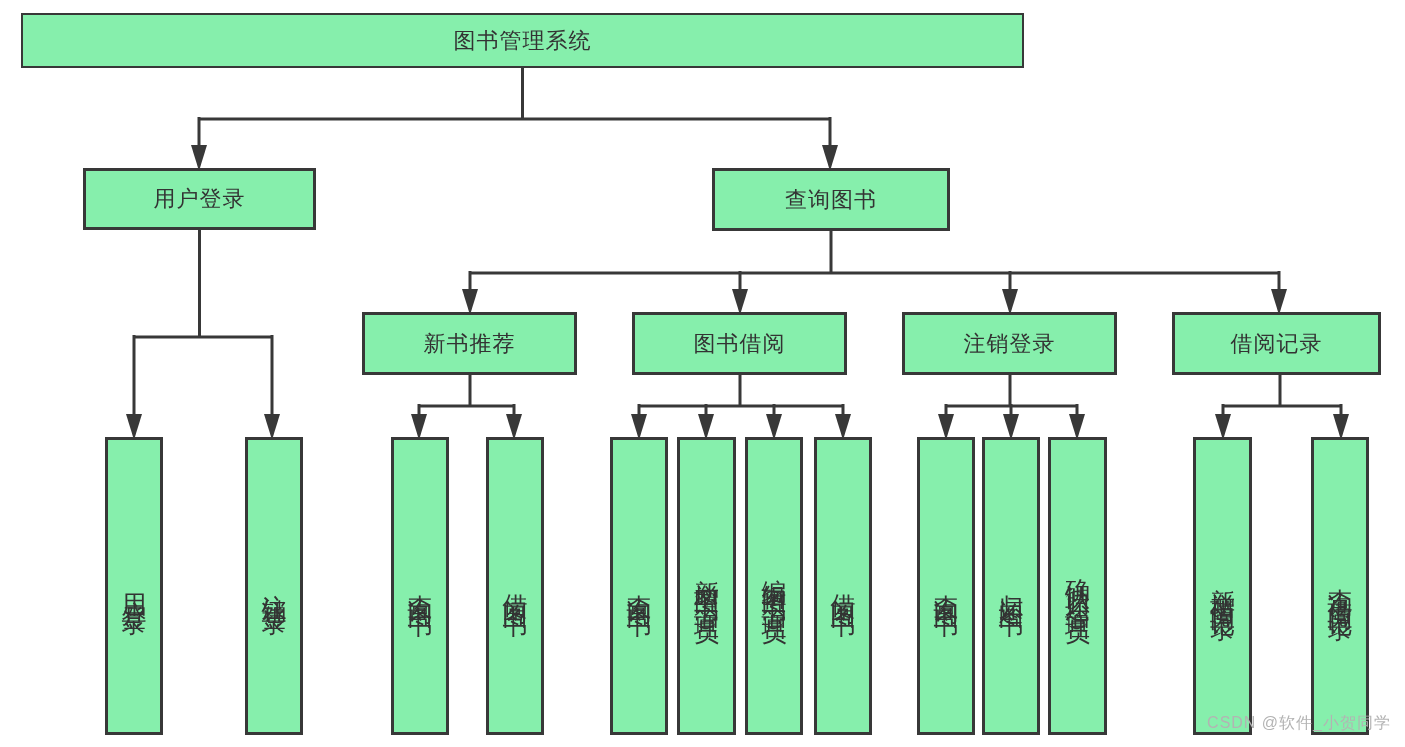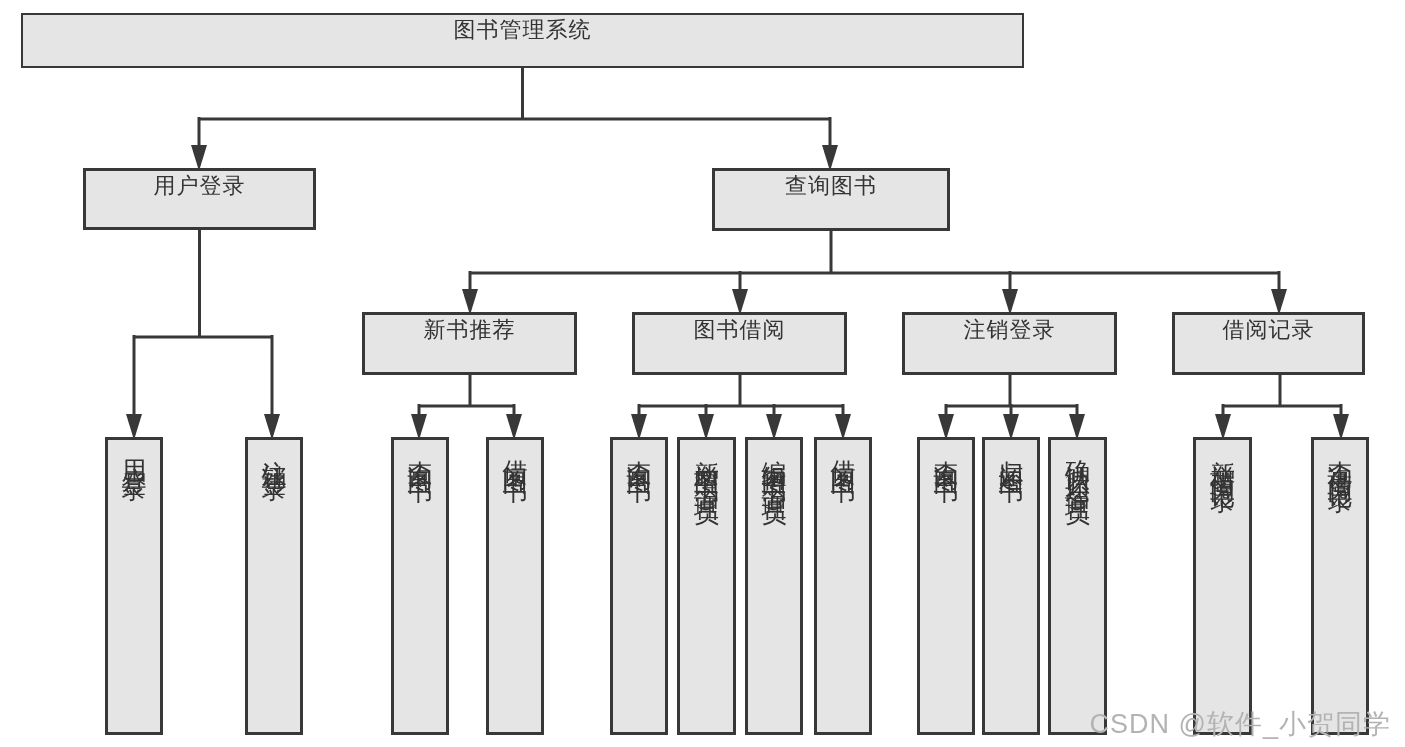--- a/index.html
+++ b/index.html
@@ -20,43 +20,43 @@
   .connectors{
     position:absolute;
     left:0;top:0;
     z-index:2;
     pointer-events:none;
   }
   .node{
     position:absolute;
     box-sizing:border-box;
     border:3px solid var(--line);
-    background:#e5e5e5;
+    background:#86efac;
     display:flex;
-    align-items:flex-start;
+    align-items:center;
     justify-content:center;
     color:var(--text);
     font-size:22px;
     letter-spacing:1px;
     z-index:1;
     white-space:nowrap;
   }
   .node.root{border-width:2px;}
   .node.leaf .vtext{
     writing-mode:vertical-rl;
     text-orientation:mixed;
     font-size:25px;
     letter-spacing:6px;
     line-height:1;
   }
   .watermark{
     position:absolute;
     right:14px;
-    bottom:5px;
-    font-size:27px;
+    bottom:13px;
+    font-size:16px;
     color:var(--watermark-text-color);
     letter-spacing:1px;
     z-index:5;
     white-space:nowrap;
   }
 </style>
 </head>
 <body>
 
 <div class="canvas">
@@ -105,21 +105,21 @@
 
   <div class="node" style="left:362px;top:312px;width:215px;height:63px">
     <span>新书推荐</span>
   </div>
   <div class="node" style="left:632px;top:312px;width:215px;height:63px">
     <span>图书借阅</span>
   </div>
   <div class="node" style="left:902px;top:312px;width:215px;height:63px">
     <span>注销登录</span>
   </div>
-  <div class="node" style="left:1172px;top:312px;width:193px;height:63px">
+  <div class="node" style="left:1172px;top:312px;width:209px;height:63px">
     <span>借阅记录</span>
   </div>
 
   <div class="node leaf" style="left:105px;top:437px;width:58px;height:298px">
     <span class="vtext">用户登录</span>
   </div>
   <div class="node leaf" style="left:245px;top:437px;width:58px;height:298px">
     <span class="vtext">注销登录</span>
   </div>
 

